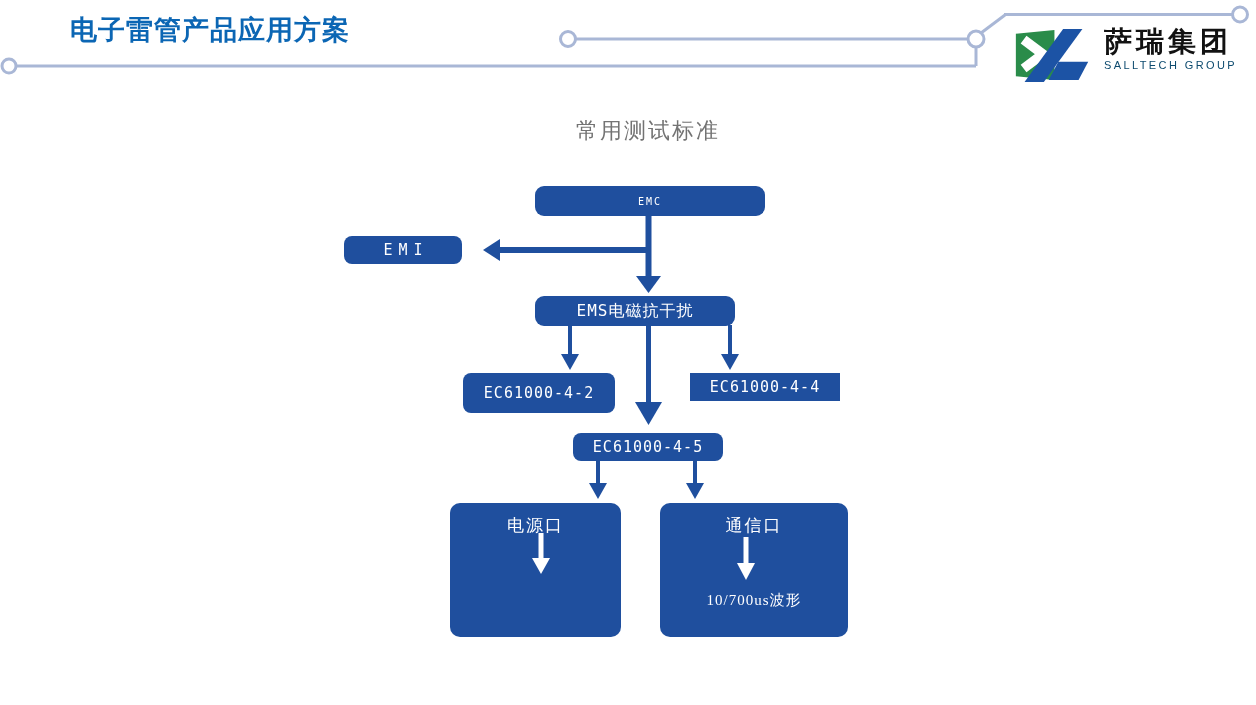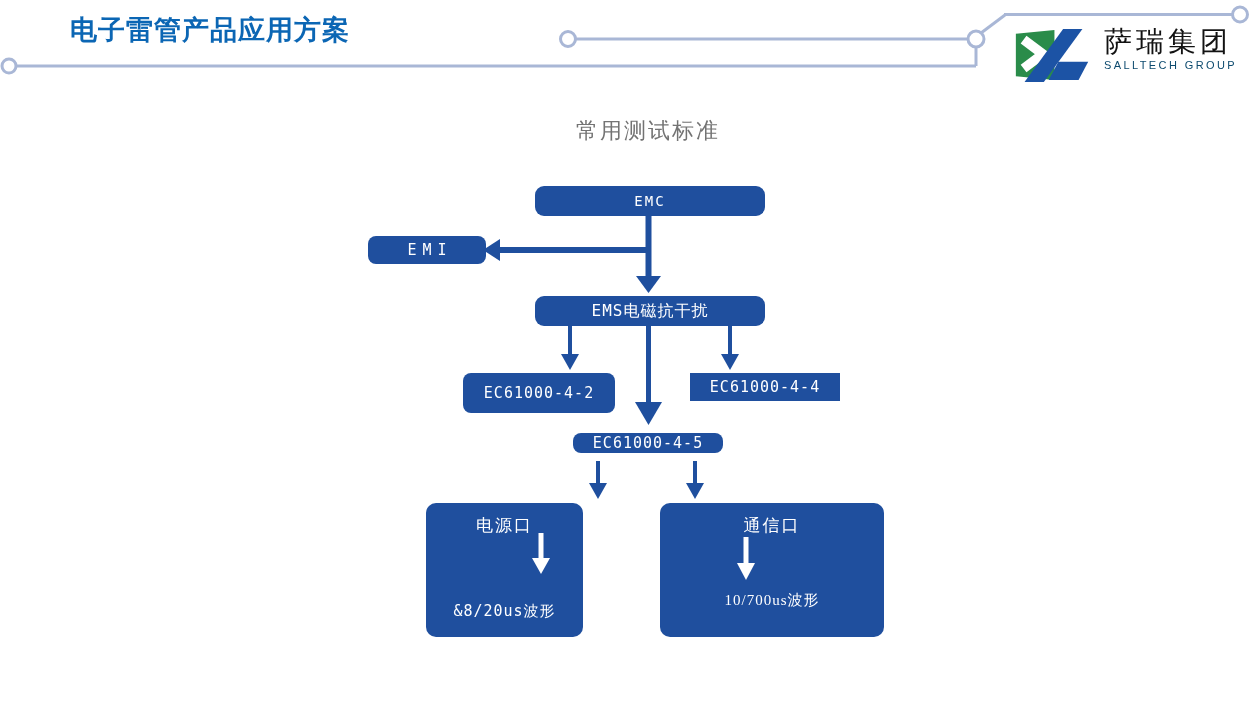--- a/index.html
+++ b/index.html
@@ -15,48 +15,48 @@
   .deco-svg{position:absolute;left:0;top:0;pointer-events:none;}
   .page-title{
     position:absolute;left:70px;top:12px;
     font-size:27px;font-weight:bold;letter-spacing:1px;
     color:#0b66b4;white-space:nowrap;
   }
   .logo{position:absolute;left:1012px;top:25px;display:flex;align-items:flex-start;}
   .logo-text{margin-left:10px;margin-top:2px;}
   .logo-company{
     font-size:28px;color:#121212;letter-spacing:4px;
-    line-height:30px;white-space:nowrap;font-weight:400;
+    line-height:30px;white-space:nowrap;font-weight:700;
   }
   .logo-group{
     font-size:11px;color:#0c4a6e;letter-spacing:2.4px;
     margin-top:2px;white-space:nowrap;
   }
   .diagram-heading{
     position:absolute;left:448px;top:116px;width:400px;
     text-align:center;font-size:22px;color:#737373;letter-spacing:2px;
   }
   .node{
     position:absolute;background:#1f4f9e;color:#ffffff;
     display:flex;align-items:center;justify-content:center;
     font-family:"DejaVu Sans Mono","Liberation Sans",monospace;
     white-space:nowrap;
   }
-  .node-emc{left:535px;top:186px;width:230px;height:30px;border-radius:9px;font-size:14px;letter-spacing:2px;}
-  .node-emi{left:368px;top:236px;width:118px;height:28px;border-radius:8px;font-size:15px;letter-spacing:6px;text-indent:6px;}
-  .node-ems{left:535px;top:296px;width:230px;height:30px;border-radius:9px;font-size:16px;letter-spacing:1px;}
+  .node-emc{left:535px;top:186px;width:230px;height:30px;border-radius:9px;font-size:10px;letter-spacing:2px;}
+  .node-emi{left:344px;top:236px;width:118px;height:28px;border-radius:8px;font-size:15px;letter-spacing:6px;text-indent:6px;}
+  .node-ems{left:535px;top:296px;width:200px;height:30px;border-radius:9px;font-size:16px;letter-spacing:1px;}
   .node-ec2{left:463px;top:373px;width:152px;height:40px;border-radius:8px;font-size:15px;letter-spacing:1px;}
   .node-ec4{left:690px;top:373px;width:150px;height:28px;border-radius:0;font-size:15px;letter-spacing:1px;}
-  .node-ec5{left:573px;top:433px;width:150px;height:20px;border-radius:8px;font-size:15px;letter-spacing:1px;}
+  .node-ec5{left:573px;top:433px;width:150px;height:28px;border-radius:8px;font-size:15px;letter-spacing:1px;}
   .node-port{
     flex-direction:column;justify-content:flex-start;
     height:134px;border-radius:10px;
   }
-  .node-power{left:426px;top:503px;width:157px;}
-  .node-comm{left:660px;top:503px;width:224px;}
+  .node-power{left:450px;top:503px;width:171px;}
+  .node-comm{left:660px;top:503px;width:188px;}
   .port-title{
     margin-top:11px;font-size:17px;letter-spacing:2px;
     font-family:"Liberation Sans",sans-serif;
   }
   .port-lines{
     position:absolute;left:0;right:0;text-align:center;
     font-size:15px;line-height:22px;letter-spacing:1px;
     font-family:"DejaVu Sans Mono","Liberation Sans",monospace;
   }
   .node-power .port-lines{bottom:15px;}
@@ -104,21 +104,20 @@
   <div class="node node-emc">EMC</div>
   <div class="node node-emi">EMI</div>
   <div class="node node-ems">EMS电磁抗干扰</div>
   <div class="node node-ec2">EC61000-4-2</div>
   <div class="node node-ec4">EC61000-4-4</div>
   <div class="node node-ec5">EC61000-4-5</div>
 
   <div class="node node-port node-power">
     <div class="port-title">电源口</div>
     <div class="port-lines">
-      <div>&amp;8/20us波形</div>
     </div>
   </div>
 
   <div class="node node-port node-comm">
     <div class="port-title">通信口</div>
     <div class="port-lines">
       <div>10/700us波形</div>
     </div>
   </div>
 

